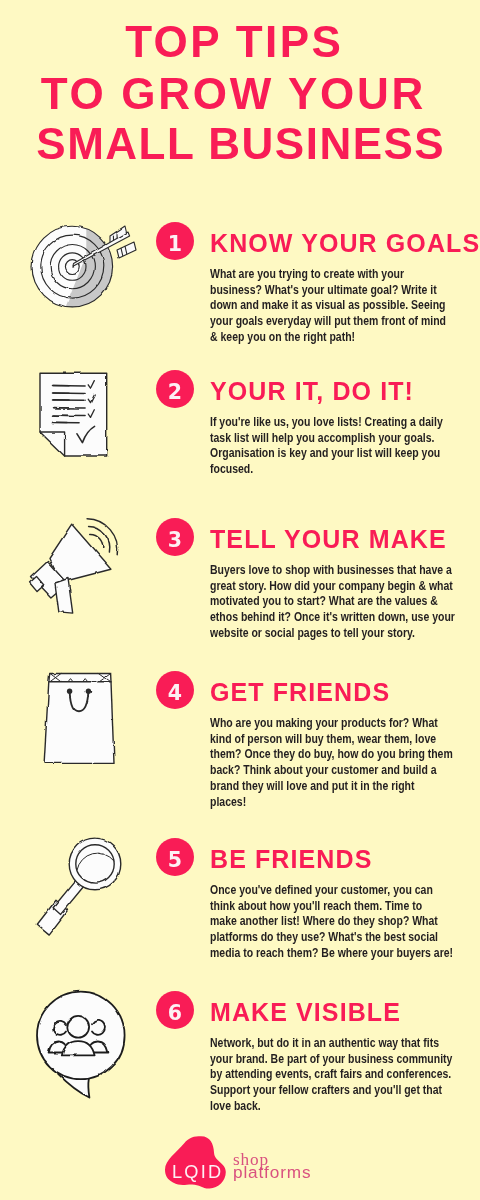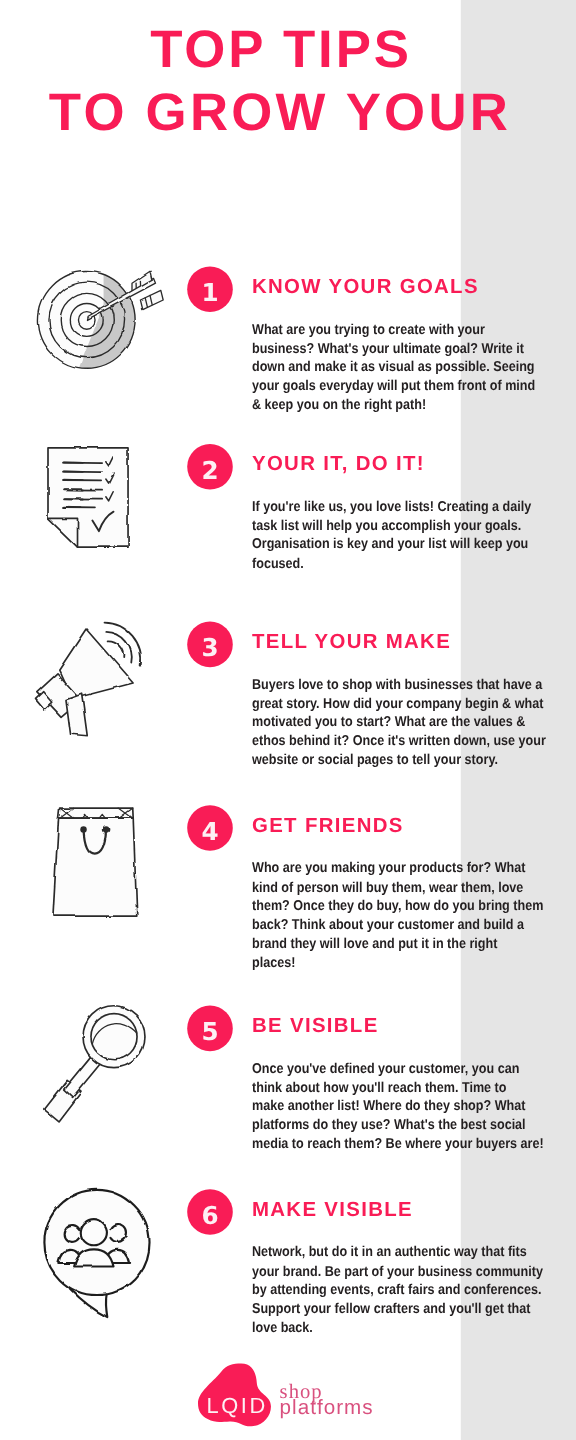--- a/index.html
+++ b/index.html
@@ -1,29 +1,29 @@
 <!DOCTYPE html>
 <html><head>
 <meta charset="utf-8">
 <title>Top Tips To Grow Your Small Business</title>
 <style>
   html,body{margin:0;padding:0;}
   body{width:480px;height:1200px;background:#e5e5e5;font-family:"Liberation Sans",sans-serif;overflow:hidden;}
-  .page{position:relative;width:384px;height:1200px;background:#ffffff;}
+  .page{position:relative;width:480px;height:1200px;background:#fef9c3;}
 
   .title{position:absolute;left:0;width:480px;text-align:center;color:#f91c56;
     font-weight:700;font-size:44px;line-height:1;white-space:nowrap;}
   .t1{top:20px;margin-left:-7px;letter-spacing:2.4px;text-indent:2.4px;}
   .t2{top:72px;margin-left:-8px;letter-spacing:2.7px;text-indent:2.7px;}
   .t3{top:122px;letter-spacing:1.5px;text-indent:1.5px;}
 
   .tip{position:absolute;left:0;width:480px;height:0;}
   .badge{position:absolute;left:156px;width:38px;height:38px;border-radius:50%;background:#f91c56;
     color:#fdf0f4;font-family:"DejaVu Sans",sans-serif;font-size:20.5px;font-weight:700;line-height:45px;text-align:center;}
-  .head{position:absolute;left:210px;color:#f91c56;font-weight:700;font-size:17px;
+  .head{position:absolute;left:210px;color:#f91c56;font-weight:700;font-size:25px;
     letter-spacing:1.1px;white-space:nowrap;}
   .body{position:absolute;left:210px;color:#231f20;font-weight:700;font-size:11.9px;line-height:15.72px;
     transform:scaleX(0.882);transform-origin:left top;white-space:nowrap;-webkit-font-smoothing:antialiased;}
   .body .ln{display:block;}
 
   .icon{position:absolute;overflow:visible;}
   .sk .wfill{fill:#fcfcfc;stroke:none;}
   .sk .shade{fill:#c8c8c8;stroke:none;}
   .sk .ring{fill:none;stroke:#2b2b2b;stroke-width:1.15;}
   .sk .wfill2{fill:#fafafa;stroke:none;}
@@ -55,20 +55,21 @@
   </filter>
   <filter id="rough2" x="-20%" y="-20%" width="140%" height="140%">
     <feTurbulence type="fractalNoise" baseFrequency="0.09" numOctaves="3" seed="19" result="n"></feTurbulence>
     <feDisplacementMap in="SourceGraphic" in2="n" scale="1.3" xChannelSelector="R" yChannelSelector="G"></feDisplacementMap>
   </filter>
 </defs>
   </svg>
 <div class="page">
   <div class="title t1">TOP TIPS</div>
   <div class="title t2">TO GROW YOUR</div>
+  <div class="title t3">SMALL BUSINESS</div>
 
   <div class="tip" style="top:241px">
     <svg class="icon" viewBox="0 0 110 100" width="110" height="100" style="left:22px;top:-25px">
       <g class="sk" filter="url(#rough)">
         <defs>
           <clipPath id="tgtclip">
               <circle cx="50.3" cy="50.6" r="40.6"></circle>
             </clipPath>
         </defs>
         <circle class="wfill" cx="50.3" cy="50.6" r="40.3"></circle>
@@ -204,21 +205,21 @@
         <path class="ln2" d="M34.0 69.3 L45.5 79.2 L27.2 103.1 L15.3 93.2 Z"></path>
         <path class="wfill" d="M53.9 48.9 L61.6 55.5 L38.6 83.4 L31.1 76.7 Z"></path>
         <path class="ln2" d="M53.9 48.9 L61.6 55.5 L38.6 83.4 L31.1 76.7 Z"></path>
         <circle class="wfill" cx="73" cy="32.9" r="25.8"></circle>
         <circle class="ln2" cx="73" cy="32.9" r="25.8"></circle>
         <path class="ln4" d="M55.0 39.0 A 21.0 21.0 0 0 1 92.0 30.0"></path>
         <circle class="ln2" cx="73" cy="32.9" r="19.2"></circle>
       </g>
     </svg>
     <div class="badge" style="top:-19px">5</div>
-    <div class="head" style="top:-12px">BE VISIBLE</div>
+    <div class="head" style="top:-12px">BE FRIENDS</div>
     <div class="body" style="top:26px">
         <span class="ln">Once you've defined your customer, you can</span>
         <span class="ln">think about how you'll reach them. Time to</span>
         <span class="ln">make another list! Where do they shop? What</span>
         <span class="ln">platforms do they use? What's the best social</span>
         <span class="ln">media to reach them? Be where your buyers are!</span>
       </div>
   </div>
 
   <div class="tip" style="top:1010px">

